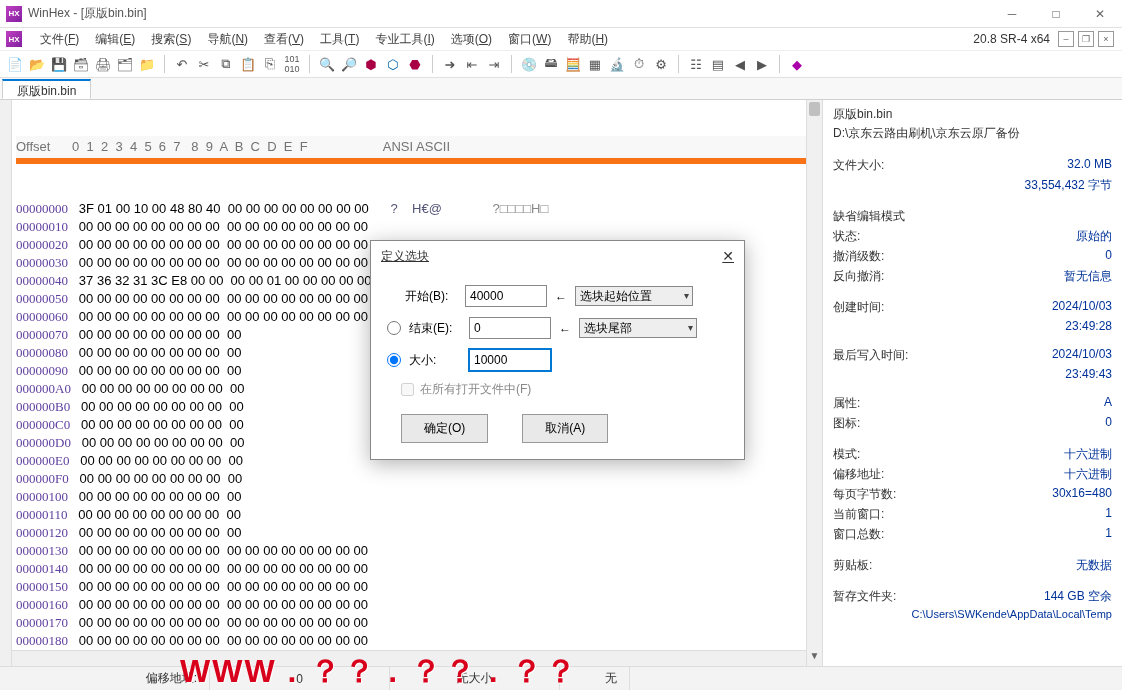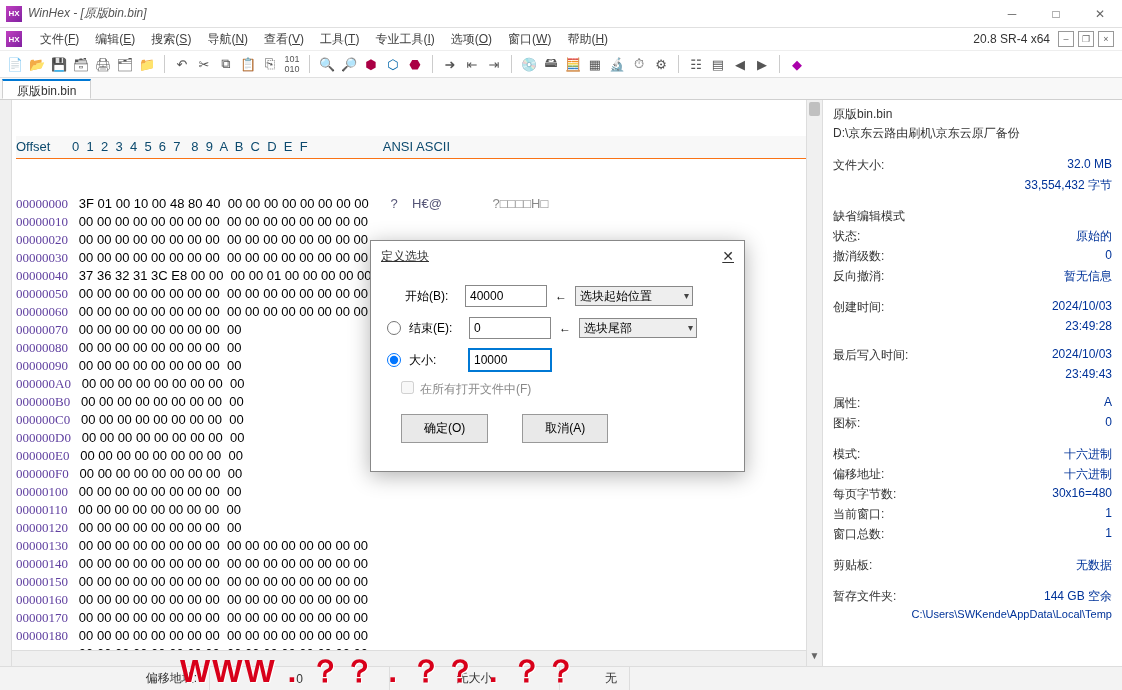--- a/index.html
+++ b/index.html
@@ -1,20 +1,20 @@
 <!DOCTYPE html>
 <html><head>
 <meta charset="utf-8">
 <style>
 * { margin: 0; padding: 0; box-sizing: border-box; font-family: "Microsoft YaHei", "Segoe UI", Tahoma, sans-serif; }
 body { background: #fff; width: 1122px; height: 690px; overflow: hidden; position: relative; font-size: 12px; }
 
 .titlebar { height: 28px; background: #fff; border-bottom: 1px solid #e0e0e0; display: flex; align-items: center; padding-left: 6px; }
 .titlebar .app-icon { width: 16px; height: 16px; background: linear-gradient(135deg,#c040c0,#8020a0); margin-right: 6px; font-size:8px; color:#fff; display:flex; align-items:center; justify-content:center; font-weight:bold; }
-.titlebar .title { color: #555; font-size: 12px; flex: 1; font-style: italic; }
+.titlebar .title { color: #555; font-size: 12px; flex: 1; }
 .titlebar .win-btn { width: 44px; height: 28px; display: flex; align-items: center; justify-content: center; color: #666; }
 
 .menubar { height: 22px; background: #fff; display: flex; align-items: center; padding-left: 6px; }
 .menubar .app-icon2 { width: 16px; height: 16px; background: linear-gradient(135deg,#c040c0,#8020a0); margin-right: 10px; font-size:8px; color:#fff; display:flex; align-items:center; justify-content:center; font-weight:bold;}
 .menubar .mi { padding: 2px 8px; font-size: 12px; color: #404040; }
 .menubar .mi u { text-decoration: underline; }
 .menubar .version { margin-left: auto; margin-right: 6px; color: #333; font-size:12px;}
 .menubar .mdi-btn { width:16px; height:16px; margin:0 2px; border:1px solid #999; font-size:9px; display:flex; align-items:center; justify-content:center; color:#666;}
 .menubar .mdi-row { display:flex; margin-right:6px;}
 
@@ -26,52 +26,52 @@
 .tabbar .tab { padding: 2px 14px; background:#fff; border:1px solid #d0d0d0; border-bottom:1px solid #fff; border-top:2px solid #0078d4; font-size:12px; color:#333; margin-top:1px; margin-left:2px;}
 
 .main { display: flex; height: calc(100% - 28px - 22px - 28px - 22px - 24px); }
 .leftstrip { width: 12px; background: #f0f0f0; border-right: 1px solid #ddd; color:#555; font-size:10px; writing-mode:vertical-rl; overflow:hidden;}
 .hexarea { flex: 1; display:flex; overflow:hidden; position:relative;}
 .hexarea .scrolly { position:absolute; right:0; top:0; bottom:0; width:16px; background:#f0f0f0; border-left:1px solid #ddd;}
 .hexarea .scrolly .thumb { position:absolute; top:2px; left:2px; right:2px; height:14px; background:#c0c0c0; border-radius:2px;}
 .hexarea .scrolly .arrow { position:absolute; left:0; right:0; height:16px; background:#f0f0f0; text-align:center; font-size:10px; color:#666;}
 .hexarea .scrolly .arrow.up{top:0;} .hexarea .scrolly .arrow.down{bottom:0;}
 .hexcontent { flex:1; font-family: "Courier New", monospace; font-size: 13px; line-height: 18px; padding:0 4px; white-space:pre; overflow:hidden;}
-.hexheader { color:#0c4a6e; background:#f8f8f8; border-bottom:1px solid #f97316; padding:2px 0;}
+.hexheader { color:#737373; background:#f8f8f8; border-bottom:6px solid #f97316; padding:2px 0;}
 .offset { color:#6040a0;font-family:Liberation Serif, serif;}
 .ascii { color:#557; }
 .asciimirror {color:#888;}
 .sidebar { width: 300px; border-left:1px solid #ddd; background:#fff; padding:6px 10px; font-size:12px; overflow:auto;}
 .sidebar .row { display:flex; justify-content:space-between; margin:3px 0; }
 .sidebar .row .lbl { color:#333; }
 .sidebar .row .val { color:#003399; text-align:right;}
 .sidebar .hr { height:8px; }
 .sidebar .path { color:#333; margin-bottom:4px; word-break:break-all;}
 .sidebar .fname { color:#333; margin-bottom:2px;}
 
 .statusbar { height:24px; background:#f3f3f3; border-top:1px solid #ddd; display:flex; align-items:center; font-size:12px; color:#333;}
 .statusbar .cell { padding:0 12px; border-right:1px solid #ddd; height:100%; display:flex; align-items:center;}
 .statusbar .cell.flex{flex:1; justify-content:flex-start;}
 .statusbar .cell.rt{justify-content:flex-end;}
 
 
 .dialog { position:absolute; left:370px; top:240px; width:375px; background:#fff; border:1px solid #888; box-shadow:0 4px 20px rgba(0,0,0,.3); }
 .dialog .dlg-title { height:30px; display:flex; align-items:center; padding:0 10px; font-size:12px; color:#333;text-decoration:underline; }
 .dialog .dlg-title .x { margin-left:auto; font-size:14px; cursor:pointer;}
-.dialog .dlg-body { padding:14px 16px 28px; }
+.dialog .dlg-body { padding:14px 16px 16px; }
 .dialog .field { display:flex; align-items:center; margin-bottom:10px; gap:8px;}
 .dialog .field .radio{ width:14px; height:14px;}
 .dialog .field label { width:70px; font-size:12px;}
 .dialog .field .label-begin{ width:70px; font-size:12px; padding-left:18px;}
 .dialog .field input[type=text]{ width:82px; border:1px solid #888; padding:3px 4px; font-size:12px;}
 .dialog .field input[type=text].active{ border:1px solid #0078d4; outline:1px solid #0078d4;}
 .dialog .field select { width:118px; border:1px solid #888; background:#eee; padding:2px 18px 2px 4px; font-size:12px; appearance:none;}
 .dialog .field .selwrap{ position:relative;}
 .dialog .field .selwrap .arrow{ position:absolute; right:4px; top:4px; font-size:10px; pointer-events:none; color:#444;}
-.dialog .chk { display:flex; align-items:flex-start; gap:6px; margin:4px 0 16px 14px; color:#888;}
+.dialog .chk { display:flex; align-items:center; gap:6px; margin:4px 0 16px 14px; color:#888;}
 .dialog .btns { display:flex; gap:34px; padding-left:14px;}
 .dialog button { padding:5px 22px; background:#e9e9e9; border:1px solid #999; font-size:12px;}
 .hexarea .scrollx { position:absolute; left:0; right:16px; bottom:0; height:16px; background:#f0f0f0; border-top:1px solid #ddd;}
 .watermark { position:absolute; left:180px; bottom:-4px; font-size:32px; font-weight:900; letter-spacing:2px; font-family:Arial; 
   color:#d8001a; text-shadow:1px 1px #fff; pointer-events:none; }
 </style>
 </head>
 <body>
 
 <div class="titlebar">

